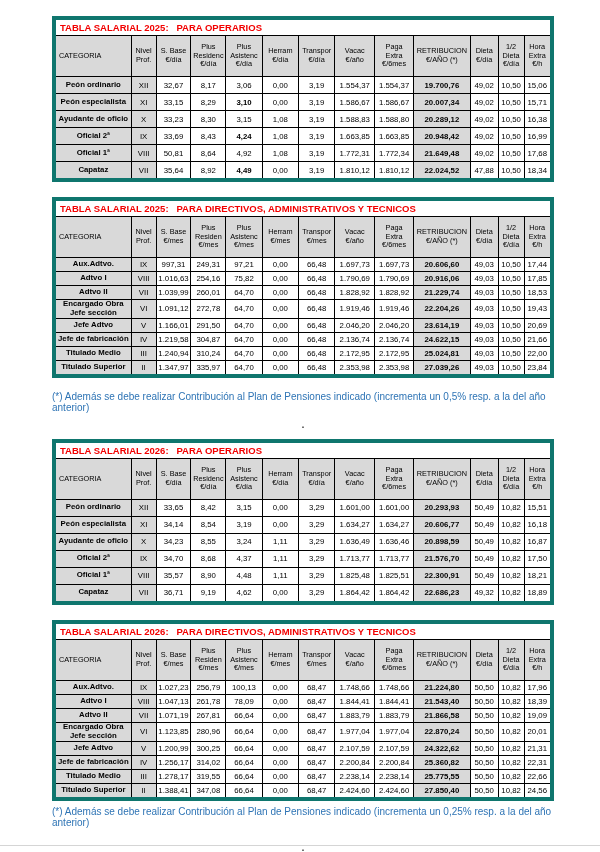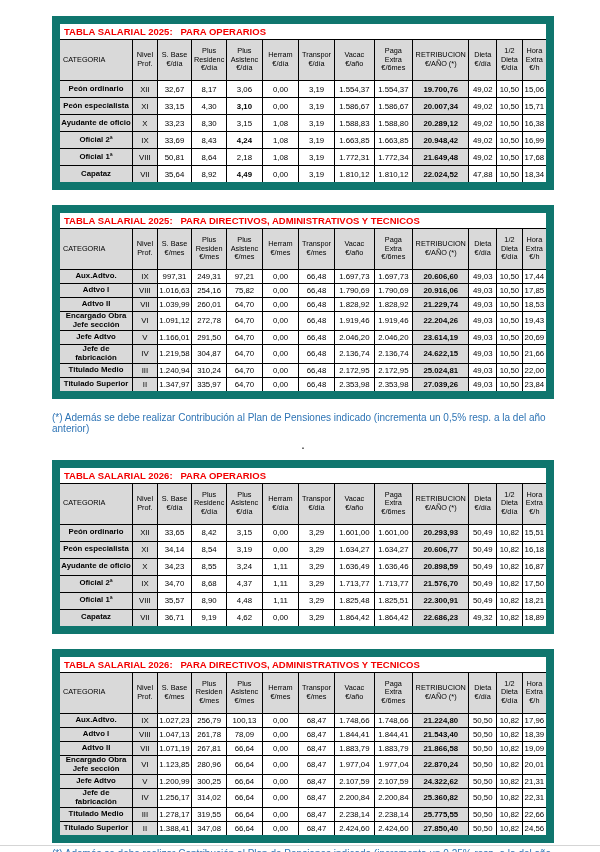--- a/index.html
+++ b/index.html
@@ -4,21 +4,21 @@
 <style>
   html,body{margin:0;padding:0;}
   body{
     width:600px;height:852px;background:#ffffff;position:relative;overflow:hidden;
     font-family:"Liberation Sans",sans-serif;color:#000;
     --red:#f20000;--gray:#d9d9d9;--blue:#2e74b5;
   }
   .page{padding:16px 0 0 52px;}
   table.sal{
     border-collapse:collapse;width:502px;table-layout:fixed;
-    border:8px solid #0f766e;
+    border:4px solid #0f766e;
   }
   table.sal th,table.sal td{border:1px solid #000;overflow:hidden;}
   .title-cell{
     background:#fff;color:var(--red);font-weight:bold;font-size:9.5px;
     text-align:left;padding:2px 4px;white-space:pre;height:11px;letter-spacing:0;
   }
   th.hdr{
     background:var(--gray);font-size:7.3px;font-weight:normal;text-align:center;
     white-space:pre-line;line-height:1.2;padding:1px 0;height:38px;vertical-align:middle;
   }
@@ -109,21 +109,21 @@
             <td>1.554,37</td>
             <td class="ret">19.700,76</td>
             <td>49,02</td>
             <td>10,50</td>
             <td>15,06</td>
           </tr>
           <tr>
             <td class="cat">Peón especialista</td>
             <td class="niv">XI</td>
             <td>33,15</td>
-            <td>4,30</td>
+            <td>8,29</td>
             <td class="b">3,10</td>
             <td>0,00</td>
             <td>3,19</td>
             <td>1.586,67</td>
             <td>1.586,67</td>
             <td class="ret">20.007,34</td>
             <td>49,02</td>
             <td>10,50</td>
             <td>15,71</td>
           </tr>
@@ -155,21 +155,21 @@
             <td class="ret">20.948,42</td>
             <td>49,02</td>
             <td>10,50</td>
             <td>16,99</td>
           </tr>
           <tr>
             <td class="cat">Oficial 1ª</td>
             <td class="niv">VIII</td>
             <td>50,81</td>
             <td>8,64</td>
-            <td>2,18</td>
+            <td>4,92</td>
             <td>1,08</td>
             <td>3,19</td>
             <td>1.772,31</td>
             <td>1.772,34</td>
             <td class="ret">21.649,48</td>
             <td>49,02</td>
             <td>10,50</td>
             <td>17,68</td>
           </tr>
           <tr>

